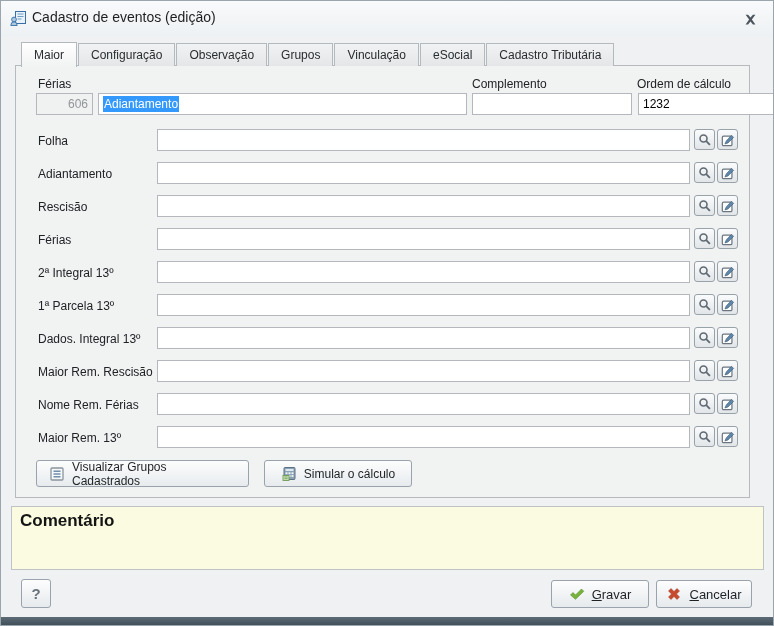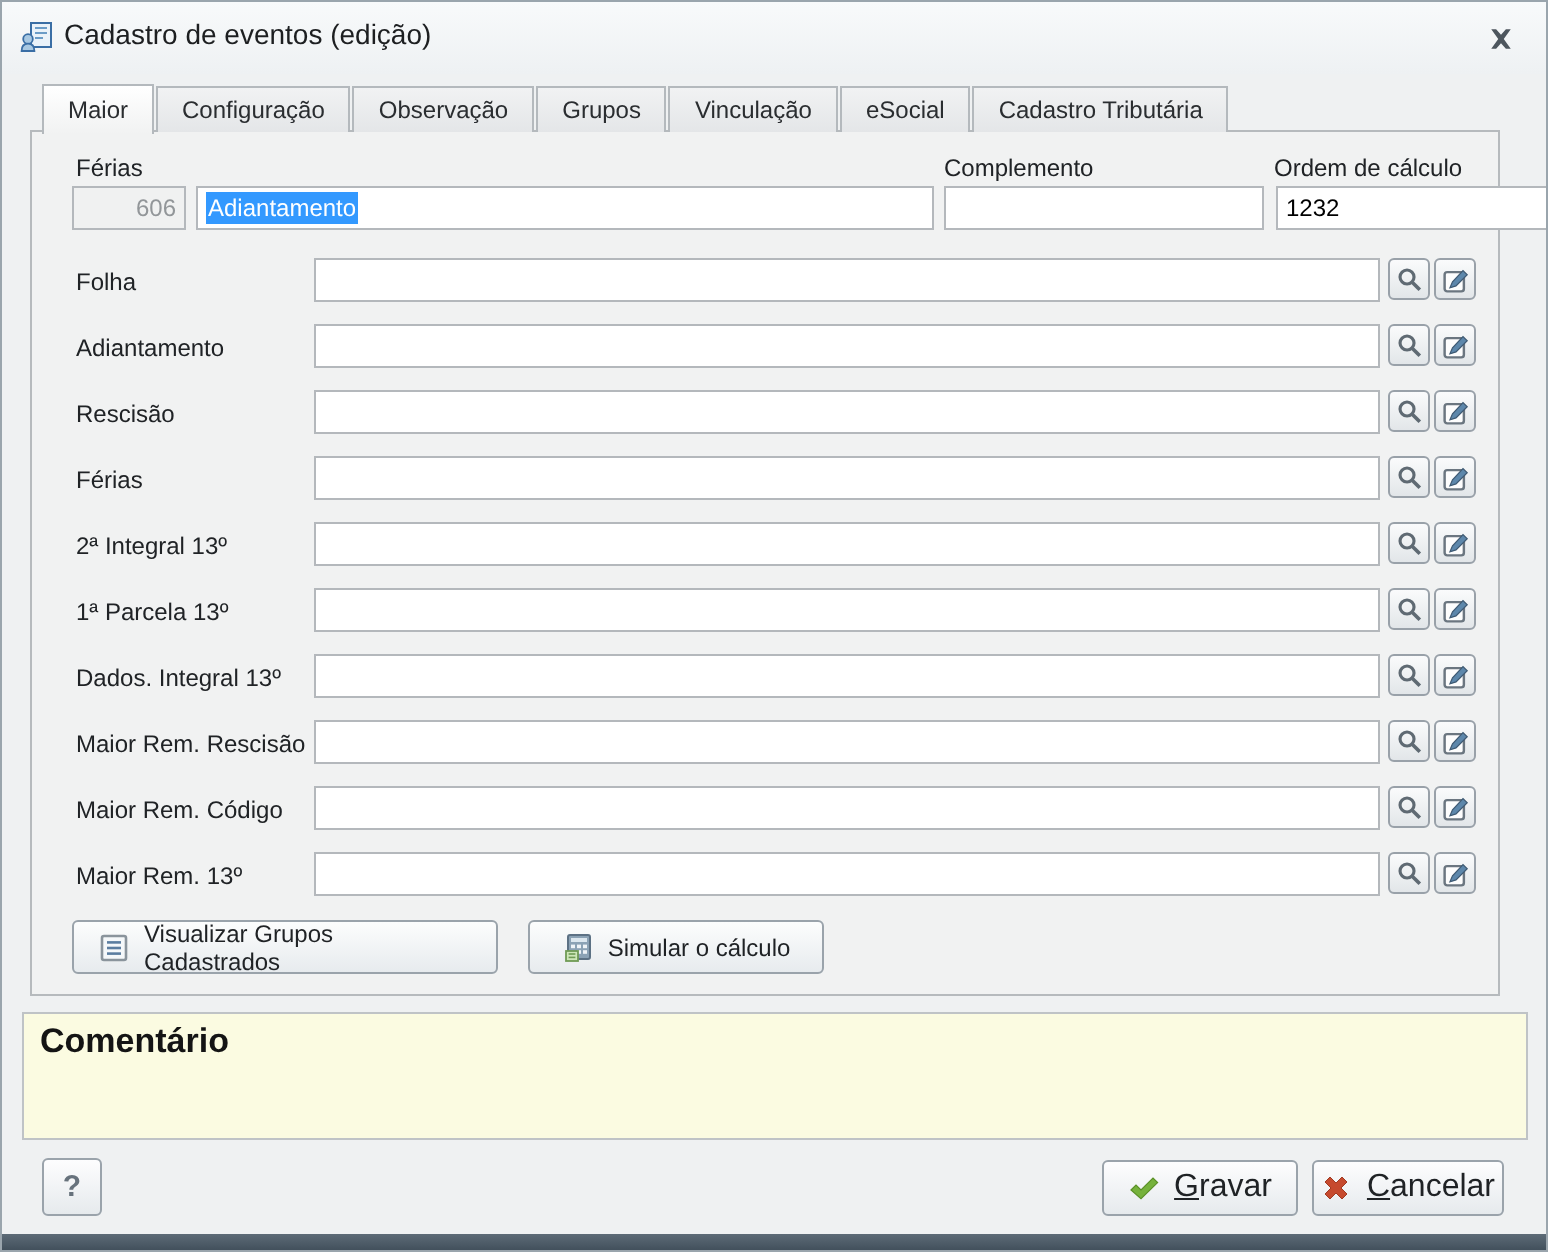--- a/index.html
+++ b/index.html
@@ -59,21 +59,21 @@
   
   .comment {
     position:absolute; left:10px; top:505px; width:753px; height:64px;
     background:#fbfbe1; border:1px solid #bfc3c6; padding:4px 8px;
   }
   .comment .clabel { font-size:17px; font-weight:bold; color:#141414; }
   
   .footer-btn {
     position:absolute; height:28px; border:1px solid #9aa3ab; border-radius:3px;
     background:linear-gradient(#fdfdfe,#e6eaed); display:flex; align-items:center; justify-content:center;
-    gap:7px; font-size:16px; color:#1f2225; cursor:pointer;
+    gap:7px; font-size:13px; color:#1f2225; cursor:pointer;
   }
   .help-btn { left:20px; top:578px; width:30px; height:29px; font-size:15px; font-weight:bold; color:#67727c; }
   .gravar-btn { left:550px; top:579px; width:98px; }
   .cancelar-btn { left:655px; top:579px; width:96px; }
   u { text-decoration:underline; }
   svg { display:block; }
 </style>
 </head>
 <body>
 
@@ -252,21 +252,21 @@
           <line x1="9.4" y1="9.4" x2="13.6" y2="13.6" stroke="#5f6a73" stroke-width="2.1"></line>
         </svg>
       </span>
     <span class="icon-btn" style="left:701px; top:294px;">
         <svg viewBox="0 0 16 16" width="14" height="14">
           <rect x="1.5" y="3.5" width="11" height="11" rx="1.5" fill="#fdfdfd" stroke="#6b7680" stroke-width="1.4"></rect>
           <path d="M4.5 12.5 L6 9 L12 2.6 L14.4 5 L8 11.4 Z" fill="#5d87ab" stroke="#3f5a73" stroke-width="0.7"></path>
         </svg>
       </span>
 
-    <span class="flabel" style="left:22px; top:332px;">Maior Rem. Código</span>
+    <span class="flabel" style="left:22px; top:332px;">Nome Rem. Férias</span>
     <input class="tb" style="left: 141px; top: 327px; width: 533px;" value="">
     <span class="icon-btn" style="left:678px; top:327px;">
         <svg viewBox="0 0 16 16" width="14" height="14">
           <circle cx="6.3" cy="6.3" r="4" fill="none" stroke="#5f6a73" stroke-width="1.8"></circle>
           <line x1="9.4" y1="9.4" x2="13.6" y2="13.6" stroke="#5f6a73" stroke-width="2.1"></line>
         </svg>
       </span>
     <span class="icon-btn" style="left:701px; top:327px;">
         <svg viewBox="0 0 16 16" width="14" height="14">
           <rect x="1.5" y="3.5" width="11" height="11" rx="1.5" fill="#fdfdfd" stroke="#6b7680" stroke-width="1.4"></rect>

